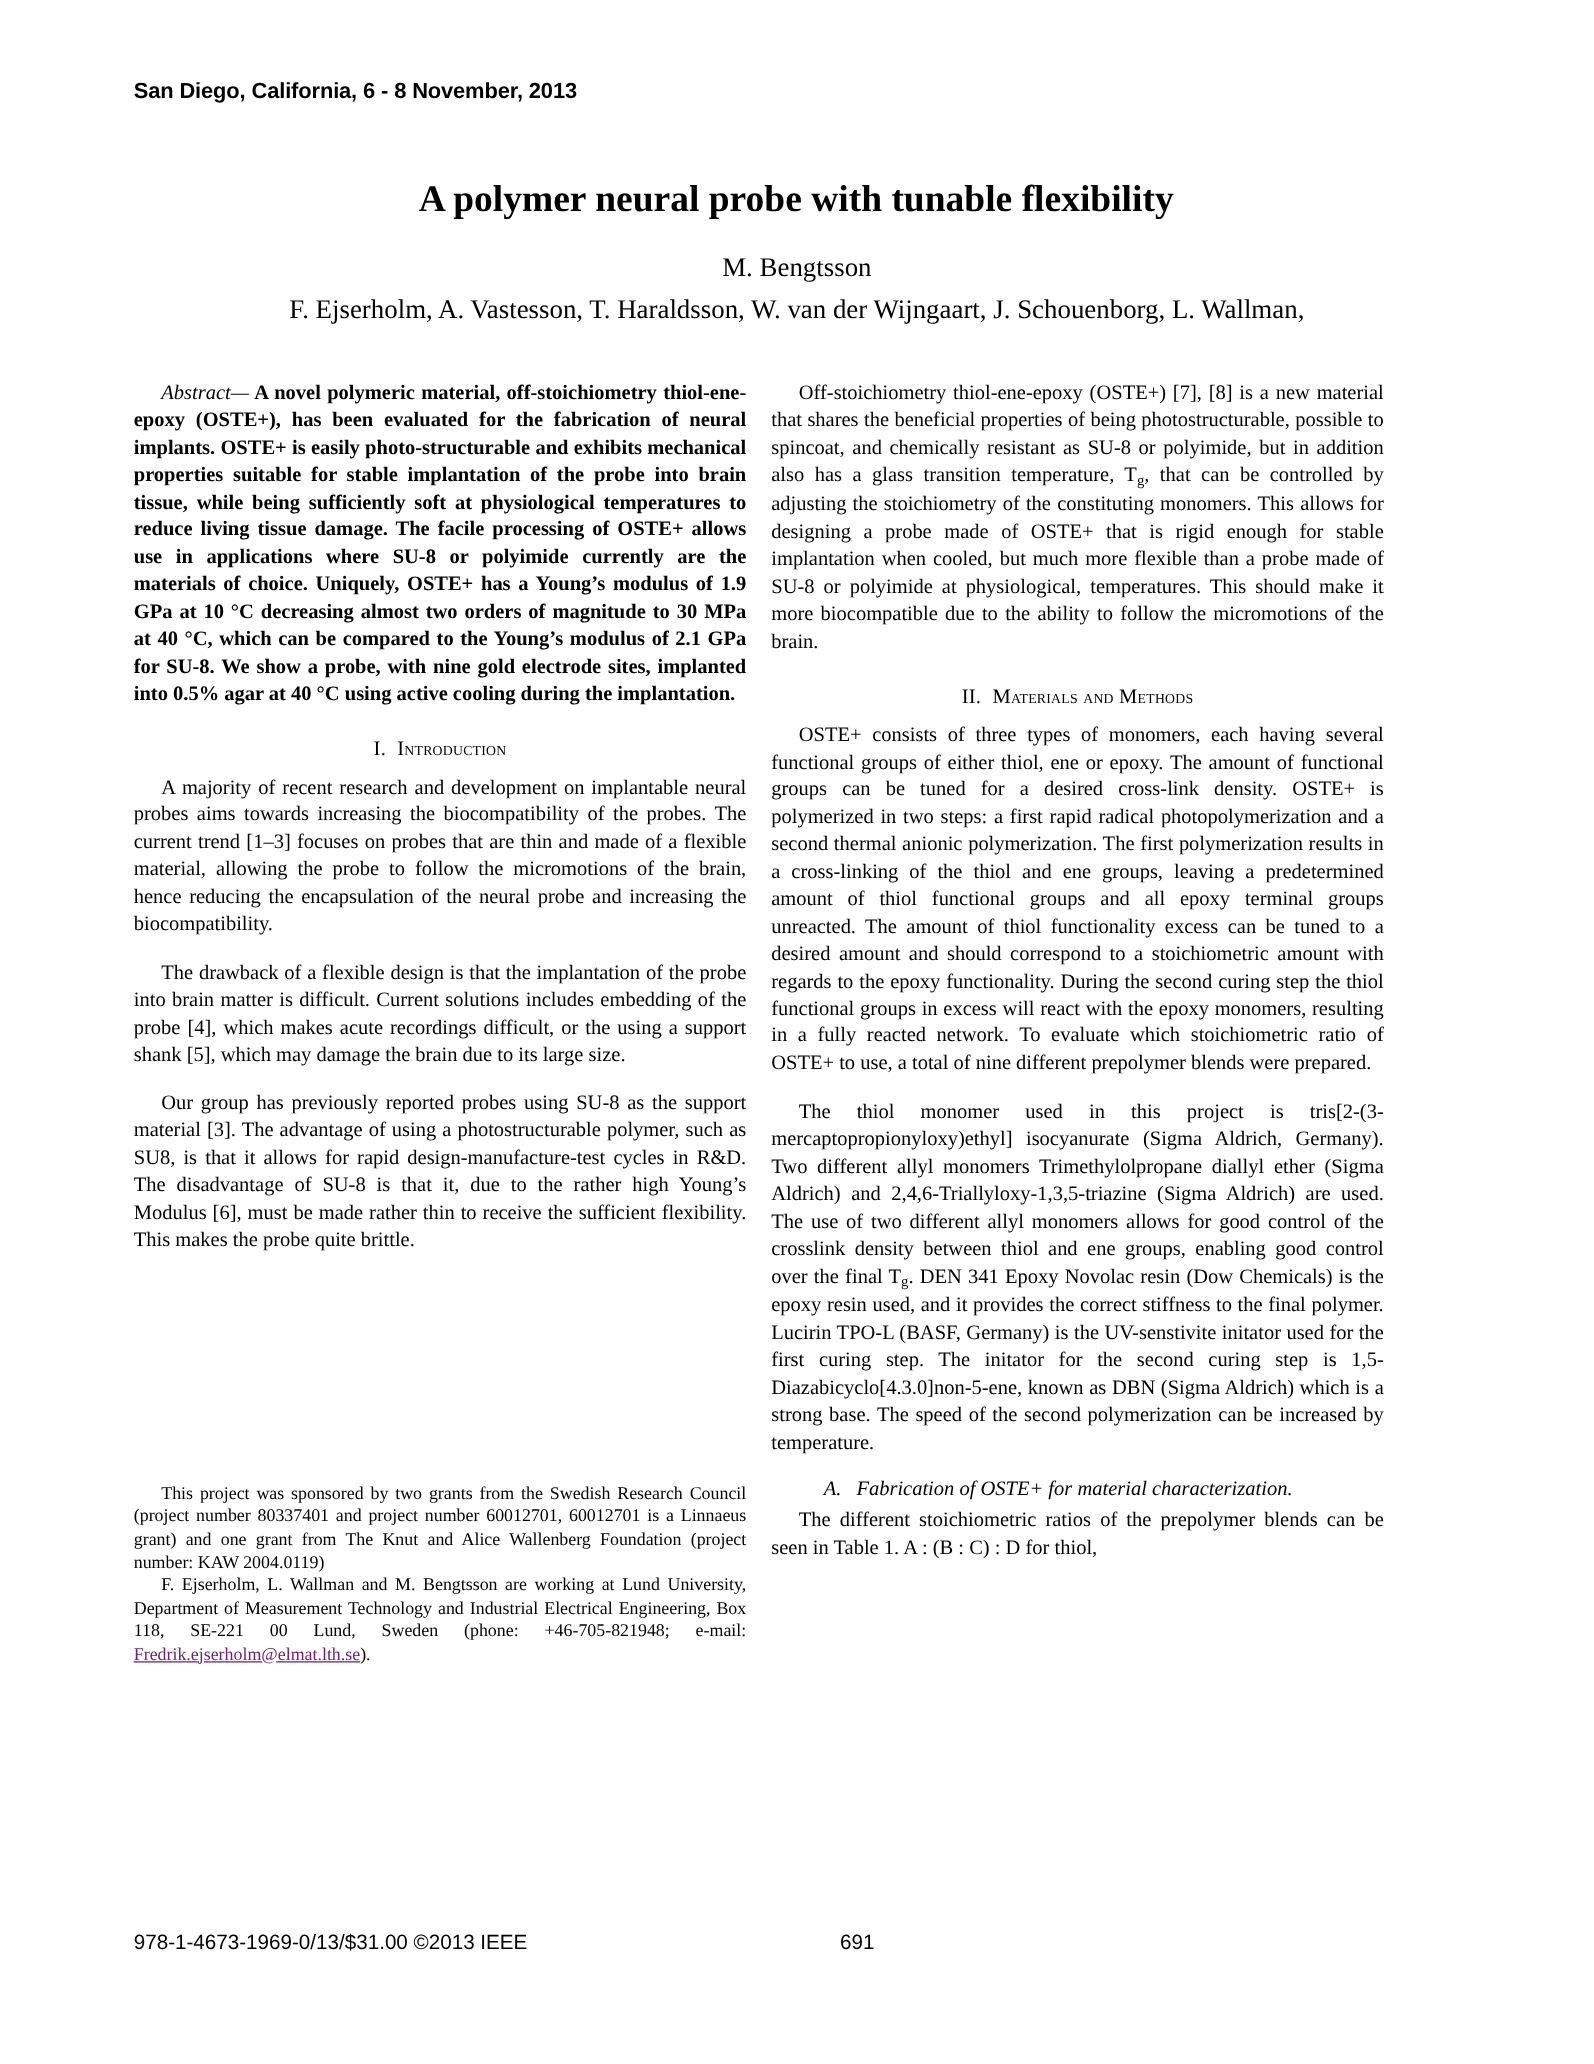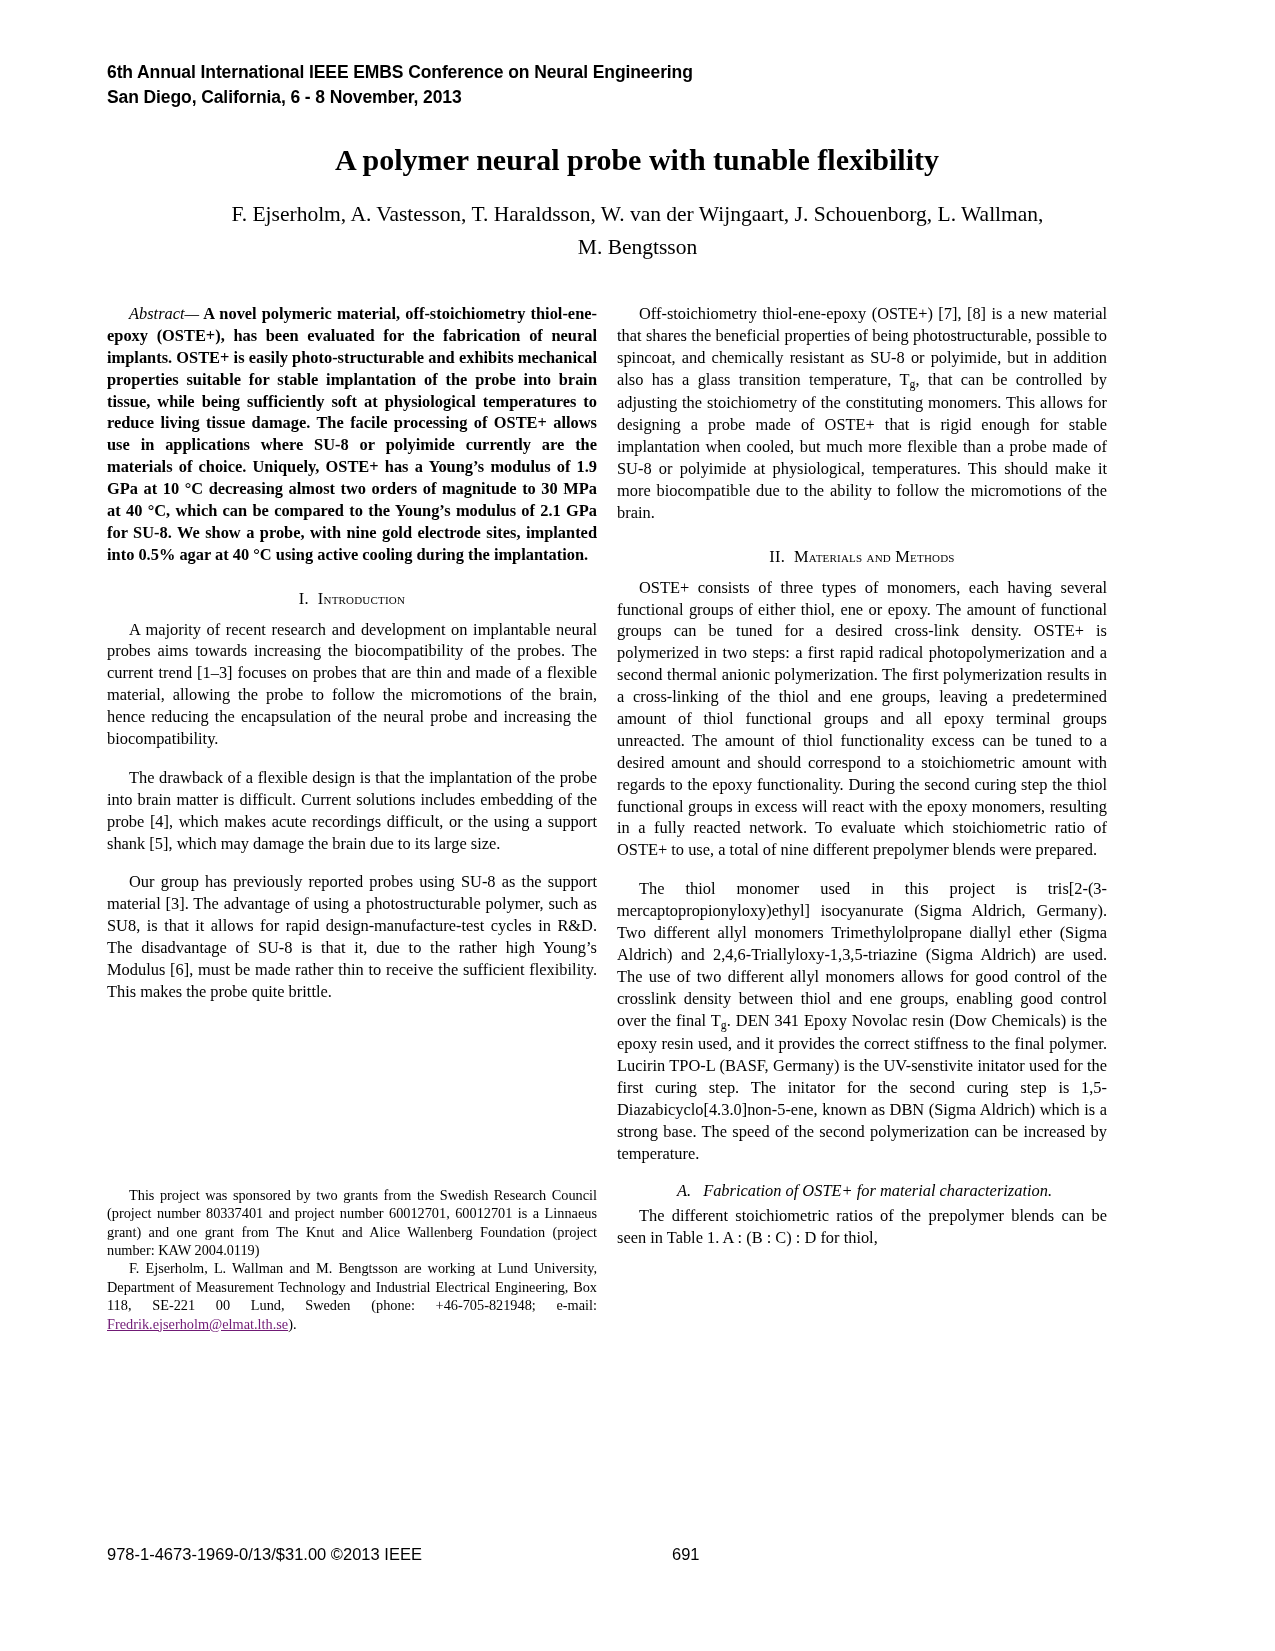--- a/index.html
+++ b/index.html
@@ -108,21 +108,21 @@
     font-variant: normal;
     margin-right: 9px;
   }
 
   h3.subsection {
     font-weight: normal;
     font-style: italic;
     font-size: 16.4px;
     text-align: left;
     text-indent: 0;
-    margin: 15px 0 4px 60px;
+    margin: 15px 0 4px 42px;
   }
   h3.subsection .letter { margin-right: 12px; }
 
   sub { font-size: 0.72em; vertical-align: -0.25em; }
 
   
   .footnotes {
     position: absolute;
     left: 107px;
     top: 1186px;
@@ -163,29 +163,28 @@
     left: 565px;
     top: 0;
   }
 </style>
 </head>
 <body>
 
 <div class="page">
 
   <div class="conf-header">
-    <div>6th Annual International IEEE EMBS Conference on Neural Engineering</div>
     <div>San Diego, California, 6 - 8 November, 2013</div>
   </div>
 
   <div class="paper-title">A polymer neural probe with tunable flexibility</div>
 
   <div class="authors">
+    <div>M. Bengtsson</div>
     <div>F. Ejserholm, A. Vastesson, T. Haraldsson, W. van der Wijngaart, J. Schouenborg, L. Wallman,</div>
-    <div>M. Bengtsson</div>
   </div>
 
   <div class="col col-left">
 
     <p class="abstract"><span class="lead">Abstract—</span> <span>A novel polymeric material, off-stoichiometry thiol-ene-epoxy (OSTE+), has been evaluated for the fabrication of neural implants. OSTE+ is easily photo-structurable and exhibits mechanical properties suitable for stable implantation of the probe into brain tissue, while being sufficiently soft at physiological temperatures to reduce living tissue damage.  The facile processing of OSTE+ allows use in applications where SU-8 or polyimide currently are the materials of choice. Uniquely, OSTE+ has a Young’s modulus of 1.9 GPa at 10 °C decreasing almost two orders of magnitude to 30 MPa at 40 °C, which can be compared to the Young’s modulus of 2.1 GPa for SU-8. We show a probe, with nine gold electrode sites, implanted into 0.5% agar at 40 °C using active cooling during the implantation.</span></p>
 
     <h2 class="section"><span class="numeral">I.</span><span>Introduction</span></h2>
 
     <p>A majority of recent research and development on implantable neural probes aims towards increasing the biocompatibility of the probes. The current trend [1–3] focuses on probes that are thin and made of a flexible material, allowing the probe to follow the micromotions of the brain, hence reducing the encapsulation of the neural probe and increasing the biocompatibility.</p>
     <p class="gap">The drawback of a flexible design is that the implantation of the probe into brain matter is difficult. Current solutions includes embedding of the probe [4], which makes acute recordings difficult, or the using a support shank [5], which may damage the brain due to its large size.</p>

